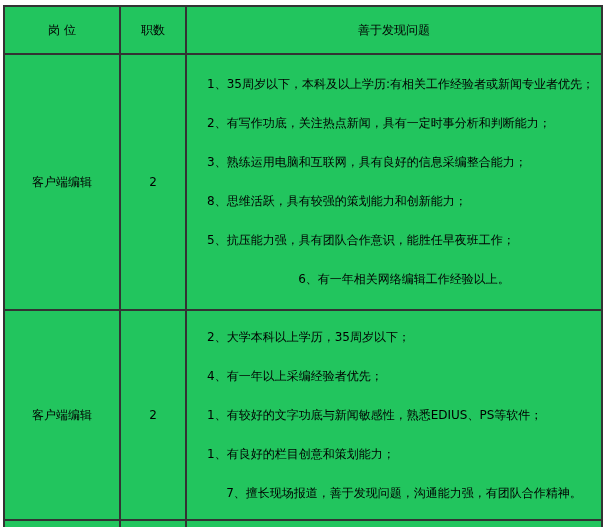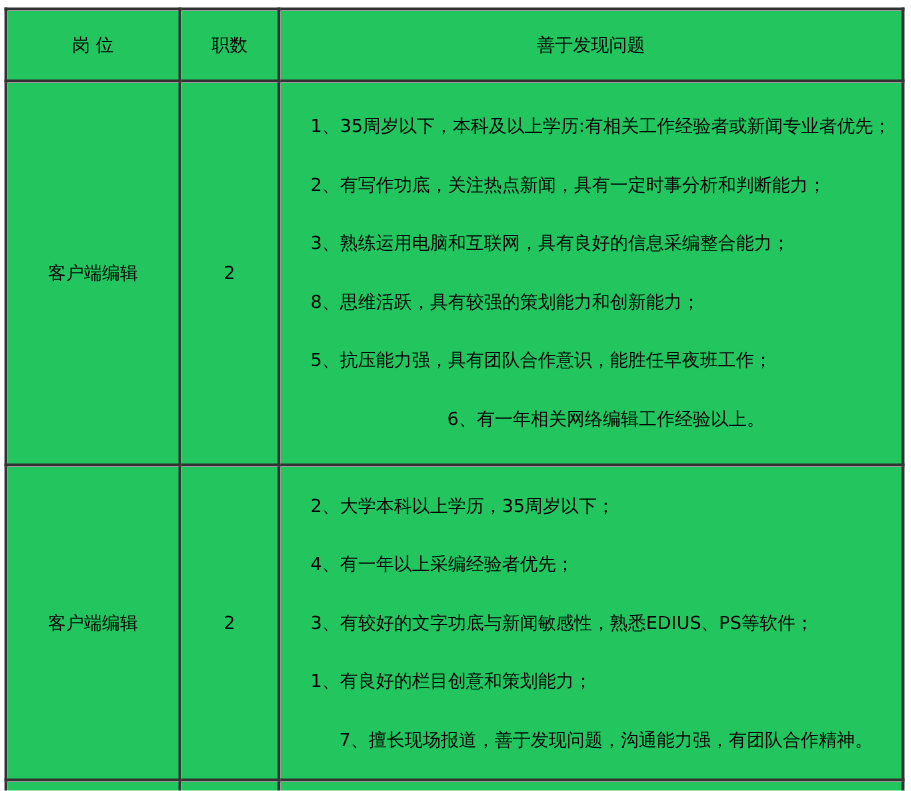--- a/index.html
+++ b/index.html
@@ -86,21 +86,21 @@
         <p>6、有一年相关网络编辑工作经验以上。</p>
       </td>
     </tr>
 
     <tr class="row2">
       <td class="cell-center">客户端编辑</td>
       <td class="cell-center">2</td>
       <td class="req">
         <p>2、大学本科以上学历，35周岁以下；</p>
         <p>4、有一年以上采编经验者优先；</p>
-        <p>3、有较好的文字功底与新闻敏感性，熟悉EDIUS、PS等软件；</p>
+        <p>1、有较好的文字功底与新闻敏感性，熟悉EDIUS、PS等软件；</p>
         <p>1、有良好的栏目创意和策划能力；</p>
         <p>7、擅长现场报道，善于发现问题，沟通能力强，有团队合作精神。</p>
       </td>
     </tr>
 
     <tr class="row3">
       <td class="cell-center"></td>
       <td class="cell-center"></td>
       <td class="req"></td>
     </tr>

